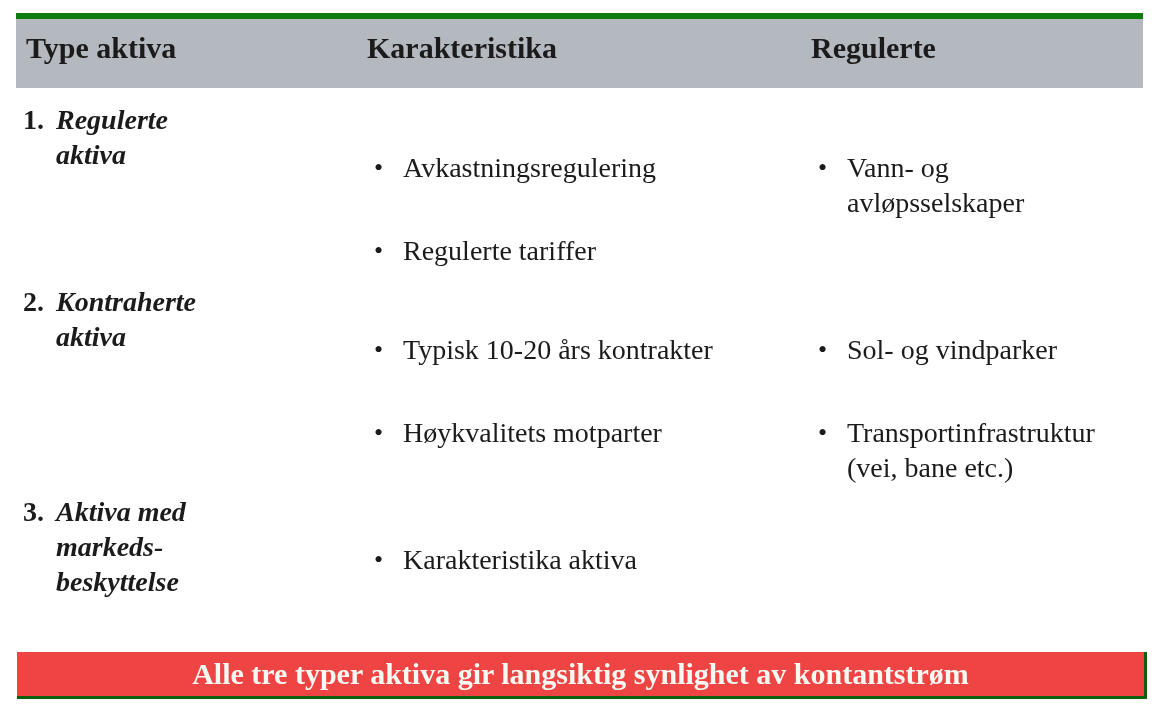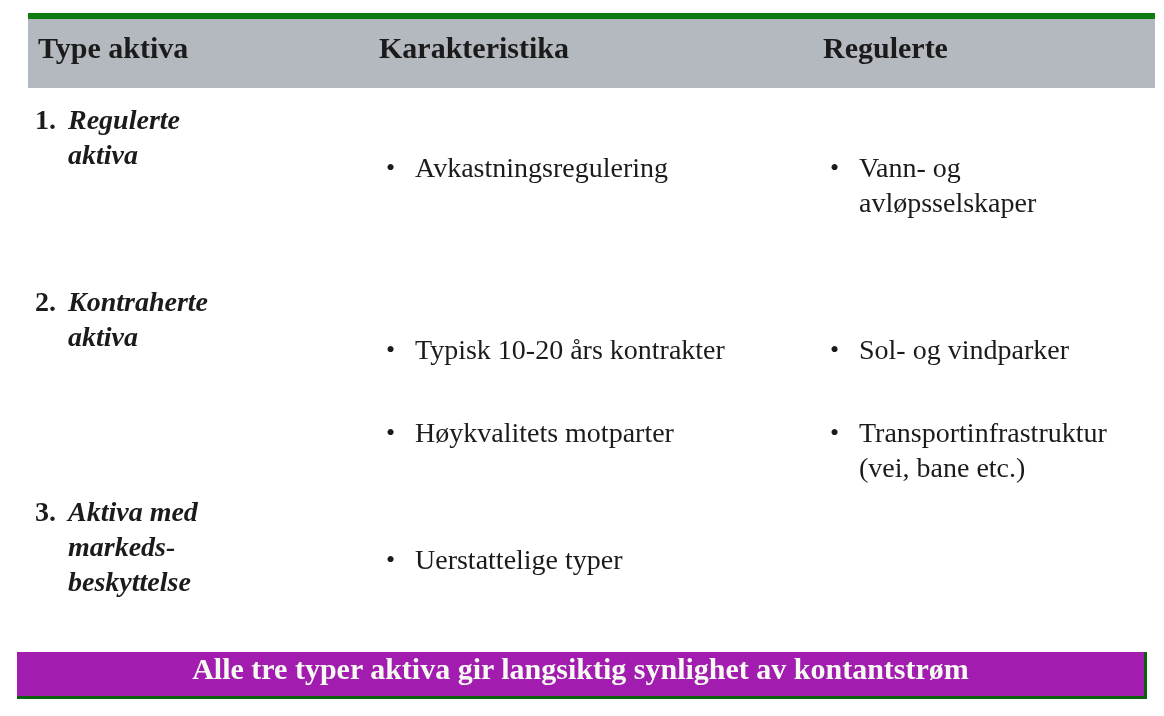--- a/index.html
+++ b/index.html
@@ -6,21 +6,21 @@
   .slide {
     position:relative;
     width:1164px; height:716px;
     background:#ffffff;
     font-family:"Liberation Serif","DejaVu Serif",serif;
     color:#1b1b1b;
     overflow:hidden;
   }
 
   
-  .asset-table { position:absolute; left:28px; top:13px; width:1127px; }
+  .asset-table { position:absolute; left:16px; top:13px; width:1127px; }
   .accent-bar { height:6px; background:#107C10; }
 
   .thead {
     display:grid; grid-template-columns:350px 444px 333px;
     background:#B4B8BF; height:69px; align-items:center;
   }
   .th { font-weight:bold; font-size:30px; position:relative; top:-6px; }
   .th.c1 { padding-left:10px; }
   .th.c2 { padding-left:1px; }
   .th.c3 { padding-left:1px; }
@@ -36,24 +36,24 @@
   .type-label { white-space:pre-line;font-style:italic; }
 
   .bullets { list-style:none; margin:0; padding:0; font-size:28px; line-height:35px; }
   .bullets li { position:relative; padding-left:37px; white-space:pre-line;margin-top:48px; }
   .marker { position:absolute; left:8px; top:-1px; }
   .marker::before { content:"\2022"; font-size:26px; }
 
   
   .banner {
     position:absolute; left:17px; top:652px; width:1130px; height:47px;
-    background:#a21caf;
+    background:#ef4444;
     border-right:3px solid #0B610B; border-bottom:3px solid #0B610B;
     box-sizing:border-box;
-    display:flex; justify-content:center;
+    display:flex; align-items:center; justify-content:center;
   }
   .banner-text { color:#F7FAF3; font-weight:bold; font-size:30px; }
 </style>
 </head>
 <body>
 
 <div class="slide">
 
   <div class="asset-table">
     <div class="accent-bar"></div>
@@ -68,20 +68,21 @@
       <div class="td">
         <div class="type-item">
           <span class="num">1.</span>
           <span class="type-label">Regulerte
 aktiva</span>
         </div>
       </div>
       <div class="td">
         <ul class="bullets">
           <li><span class="marker"></span><span>Avkastningsregulering</span></li>
+          <li><span class="marker"></span><span>Regulerte tariffer</span></li>
         </ul>
       </div>
       <div class="td">
         <ul class="bullets">
           <li><span class="marker"></span><span>Vann- og
 avløpsselskaper</span></li>
         </ul>
       </div>
     </div>
 
@@ -112,21 +113,21 @@
       <div class="td">
         <div class="type-item">
           <span class="num">3.</span>
           <span class="type-label">Aktiva med
 markeds-
 beskyttelse</span>
         </div>
       </div>
       <div class="td">
         <ul class="bullets">
-          <li><span class="marker"></span><span>Uerstattelige typer</span></li>
+          <li><span class="marker"></span><span>Karakteristika aktiva</span></li>
         </ul>
       </div>
     </div>
   </div>
 
   <div class="banner">
     <span class="banner-text">Alle tre typer aktiva gir langsiktig synlighet av kontantstrøm</span>
   </div>
 
 </div>

